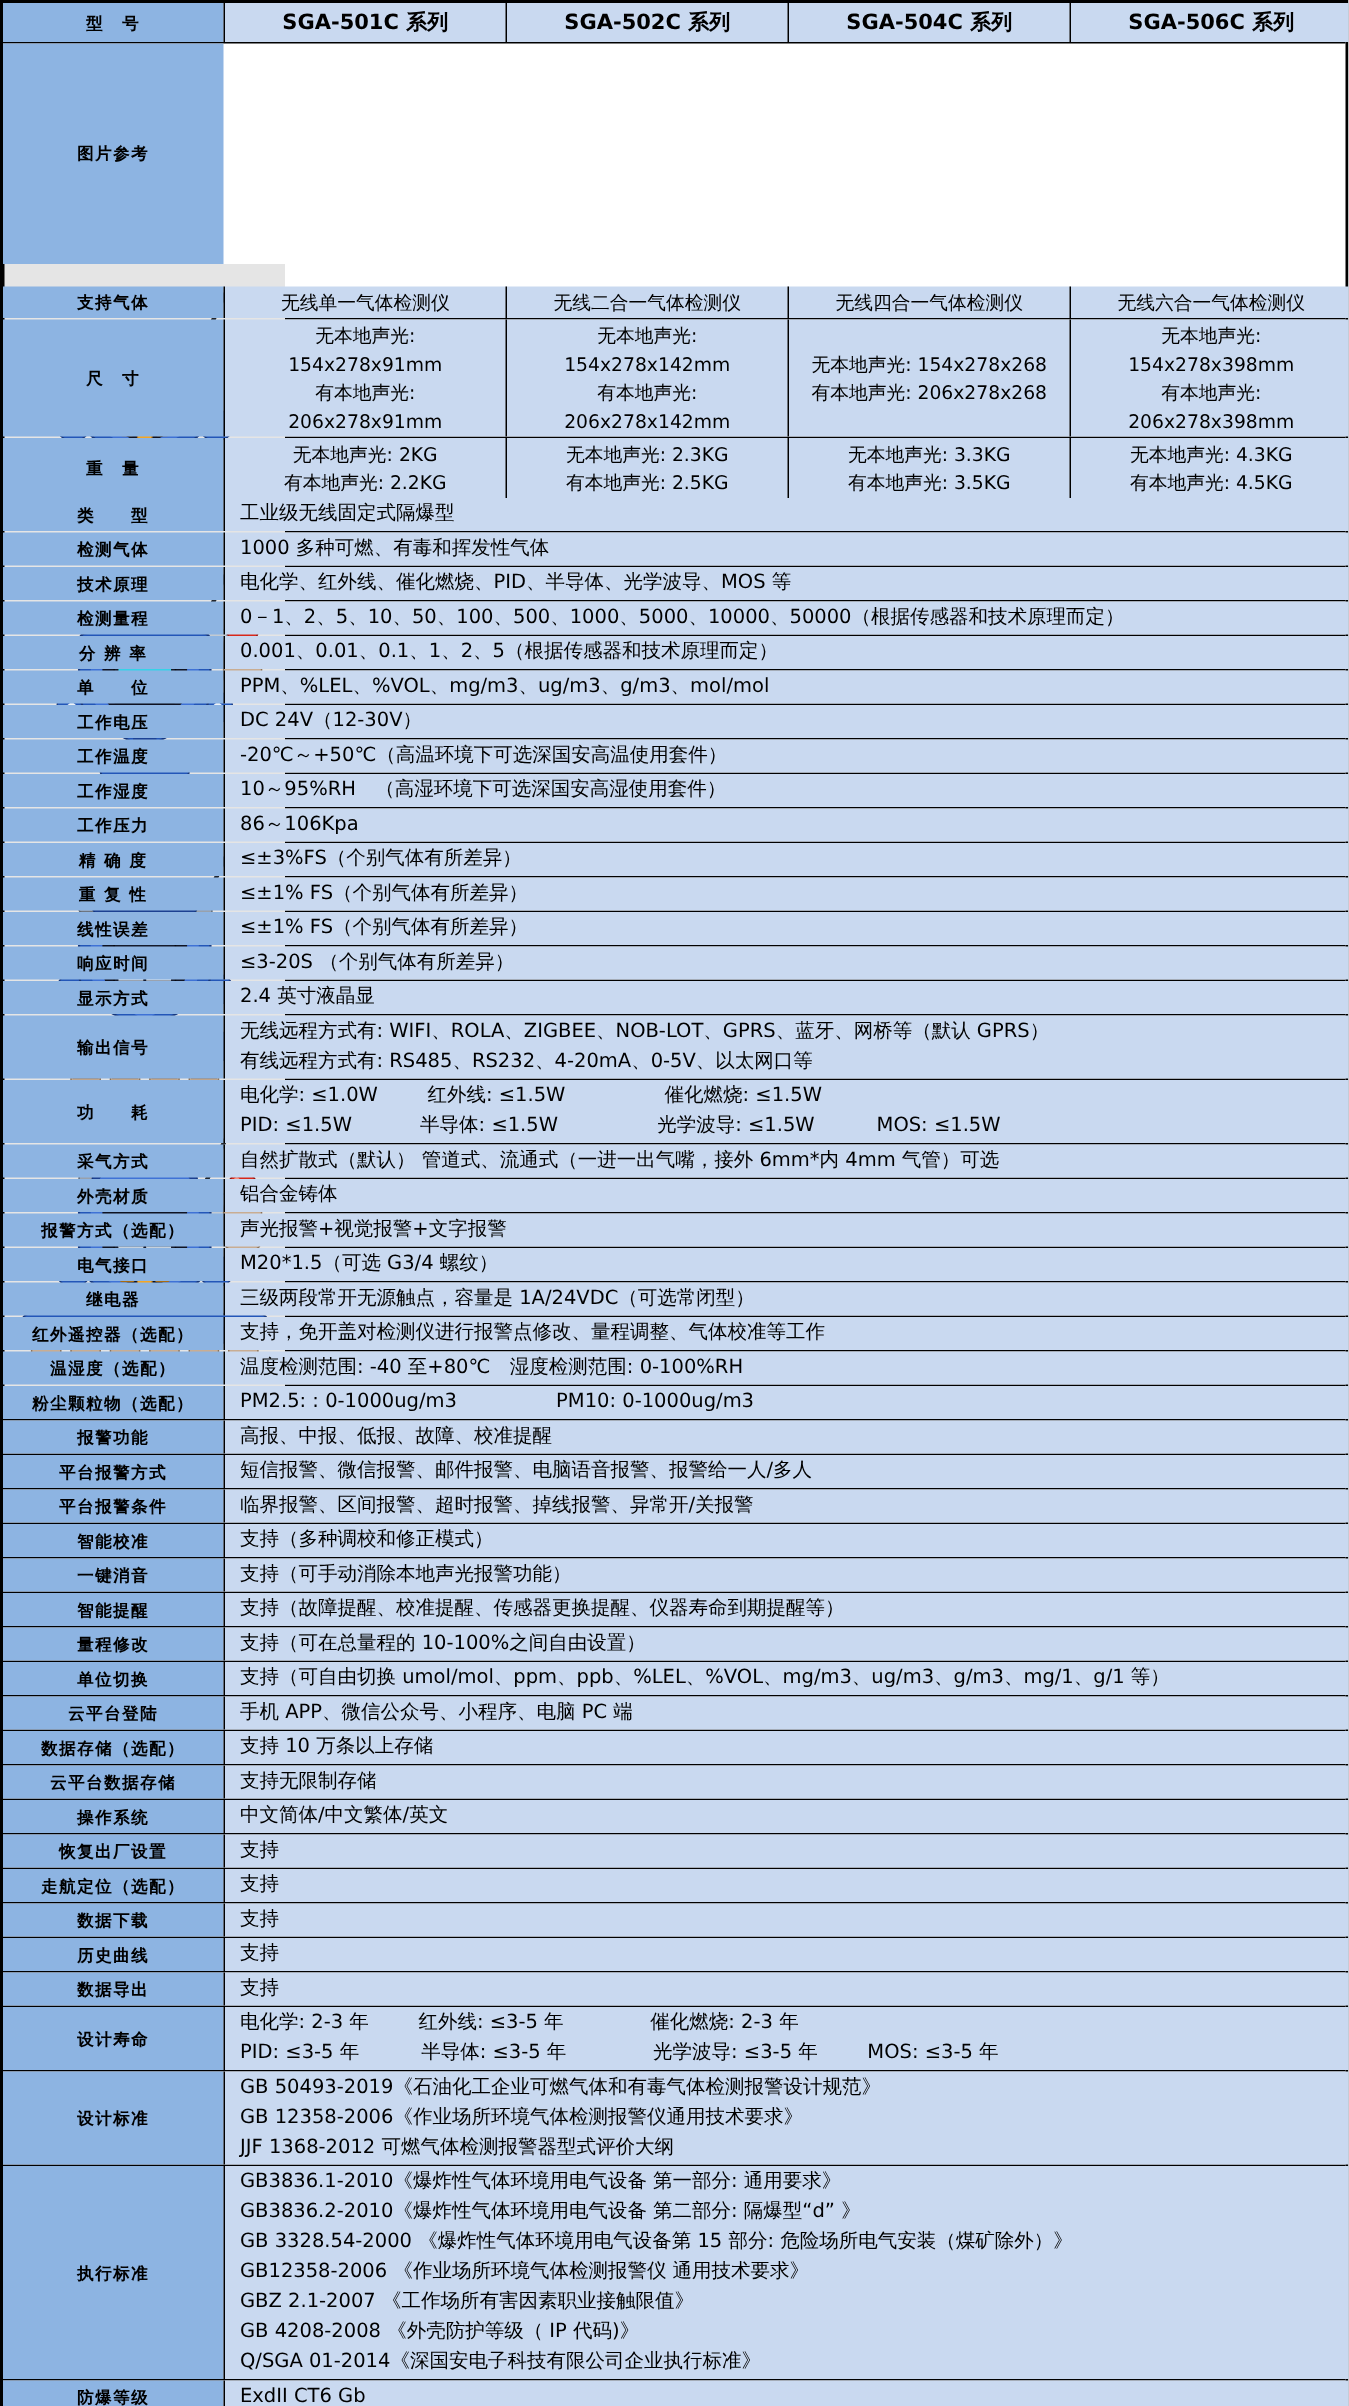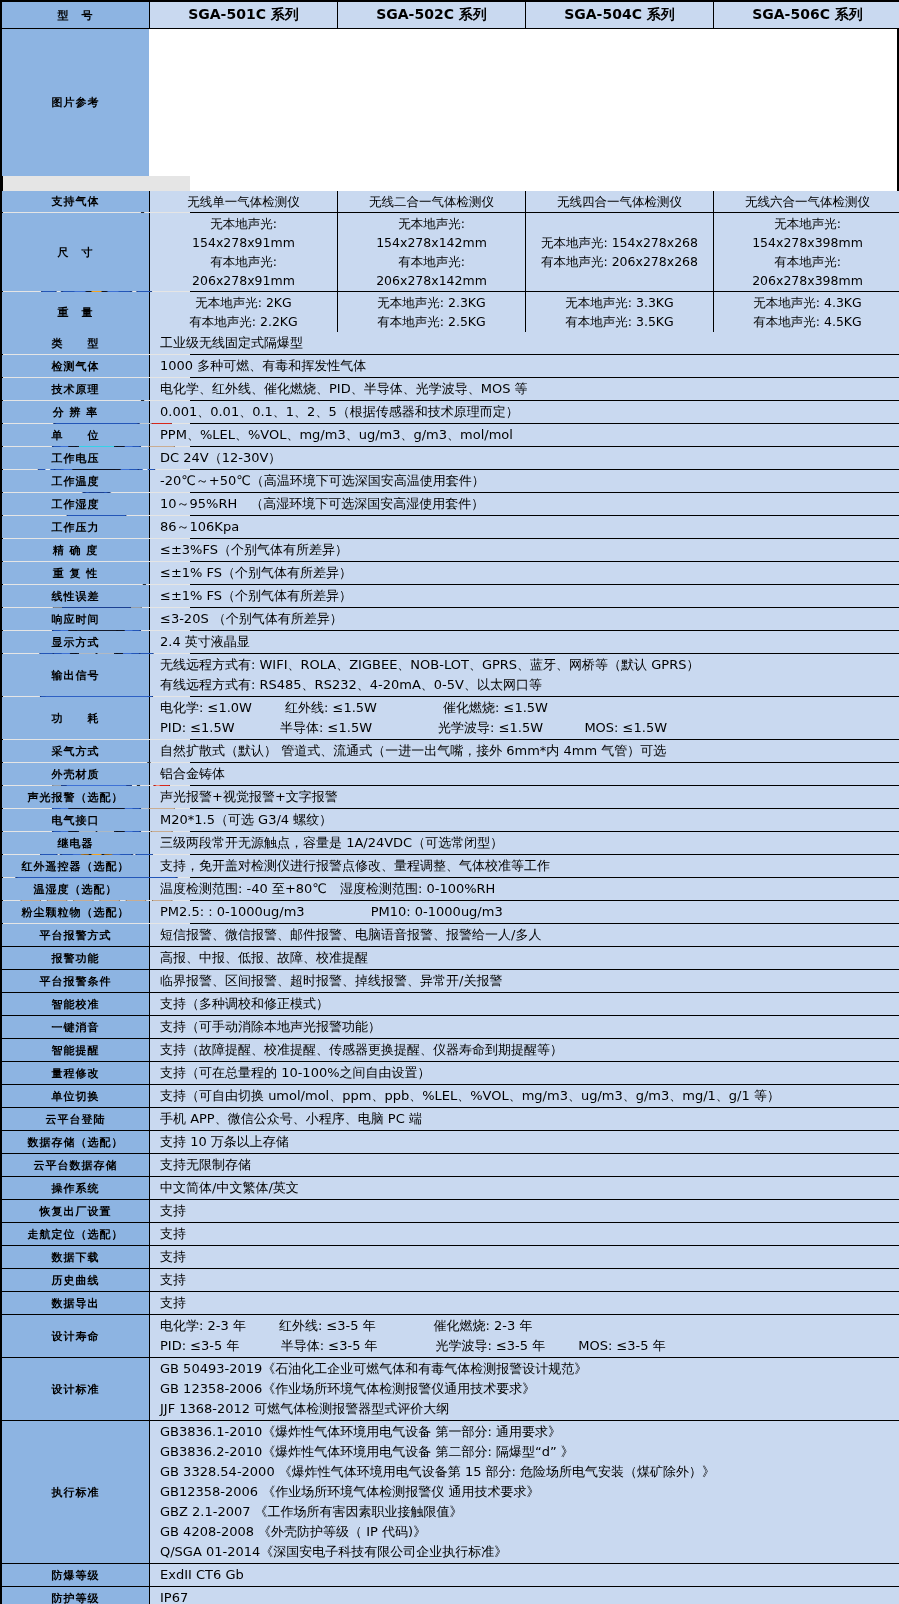--- a/index.html
+++ b/index.html
@@ -305,20 +305,26 @@
           <div class="vline">1000 多种可燃、有毒和挥发性气体</div>
         </div>
       </div>
       <div class="row minrow">
         <div class="cell label">技术原理</div>
         <div class="cell value">
           <div class="vline">电化学、红外线、催化燃烧、PID、半导体、光学波导、MOS 等</div>
         </div>
       </div>
       <div class="row minrow">
+        <div class="cell label">检测量程</div>
+        <div class="cell value">
+          <div class="vline">0－1、2、5、10、50、100、500、1000、5000、10000、50000（根据传感器和技术原理而定）</div>
+        </div>
+      </div>
+      <div class="row minrow">
         <div class="cell label">分 辨 率</div>
         <div class="cell value">
           <div class="vline">0.001、0.01、0.1、1、2、5（根据传感器和技术原理而定）</div>
         </div>
       </div>
       <div class="row minrow">
         <div class="cell label">单　　位</div>
         <div class="cell value">
           <div class="vline">PPM、%LEL、%VOL、mg/m3、ug/m3、g/m3、mol/mol</div>
         </div>
@@ -397,21 +403,21 @@
           <div class="vline">自然扩散式（默认） 管道式、流通式（一进一出气嘴，接外 6mm*内 4mm 气管）可选</div>
         </div>
       </div>
       <div class="row minrow">
         <div class="cell label">外壳材质</div>
         <div class="cell value">
           <div class="vline">铝合金铸体</div>
         </div>
       </div>
       <div class="row minrow">
-        <div class="cell label">声光报警（选配）</div>
+        <div class="cell label">报警方式（选配）</div>
         <div class="cell value">
           <div class="vline">声光报警+视觉报警+文字报警</div>
         </div>
       </div>
       <div class="row minrow">
         <div class="cell label">电气接口</div>
         <div class="cell value">
           <div class="vline">M20*1.5（可选 G3/4 螺纹）</div>
         </div>
       </div>
@@ -433,29 +439,29 @@
           <div class="vline">温度检测范围: -40 至+80℃　湿度检测范围: 0-100%RH</div>
         </div>
       </div>
       <div class="row minrow">
         <div class="cell label">粉尘颗粒物（选配）</div>
         <div class="cell value">
           <div class="vline">PM2.5: : 0-1000ug/m3                PM10: 0-1000ug/m3</div>
         </div>
       </div>
       <div class="row minrow">
+        <div class="cell label">报警功能</div>
+        <div class="cell value">
+          <div class="vline">高报、中报、低报、故障、校准提醒</div>
+        </div>
+      </div>
+      <div class="row minrow">
         <div class="cell label">平台报警方式</div>
         <div class="cell value">
           <div class="vline">短信报警、微信报警、邮件报警、电脑语音报警、报警给一人/多人</div>
-        </div>
-      </div>
-      <div class="row minrow">
-        <div class="cell label">报警功能</div>
-        <div class="cell value">
-          <div class="vline">高报、中报、低报、故障、校准提醒</div>
         </div>
       </div>
       <div class="row minrow">
         <div class="cell label">平台报警条件</div>
         <div class="cell value">
           <div class="vline">临界报警、区间报警、超时报警、掉线报警、异常开/关报警</div>
         </div>
       </div>
       <div class="row minrow">
         <div class="cell label">智能校准</div>

